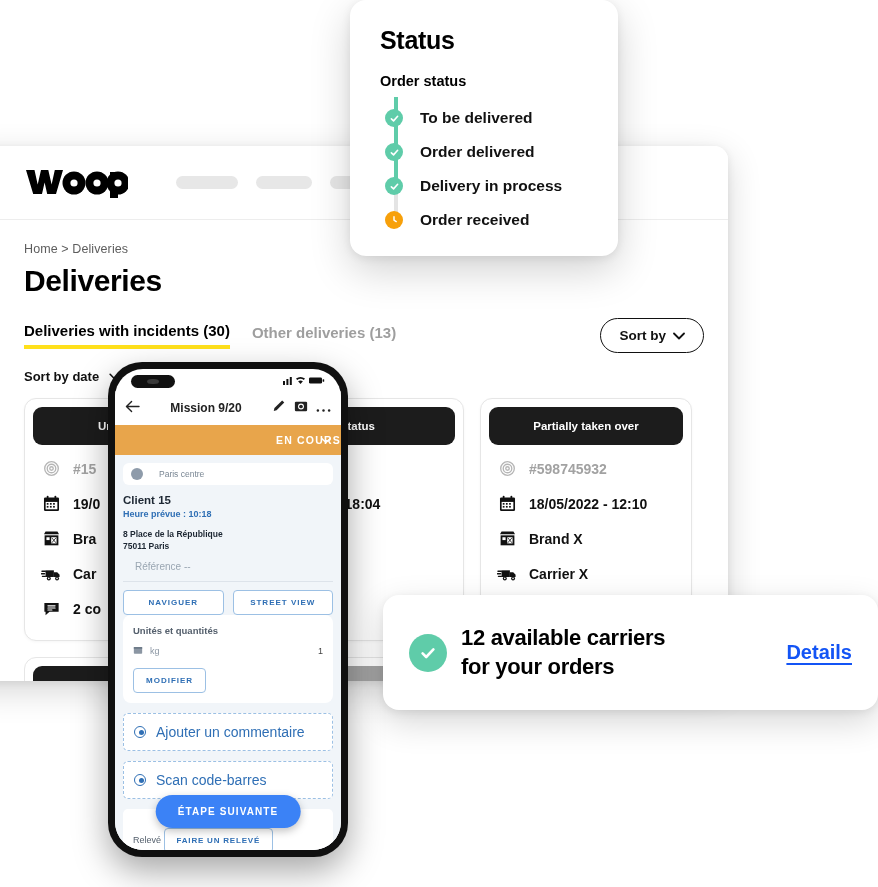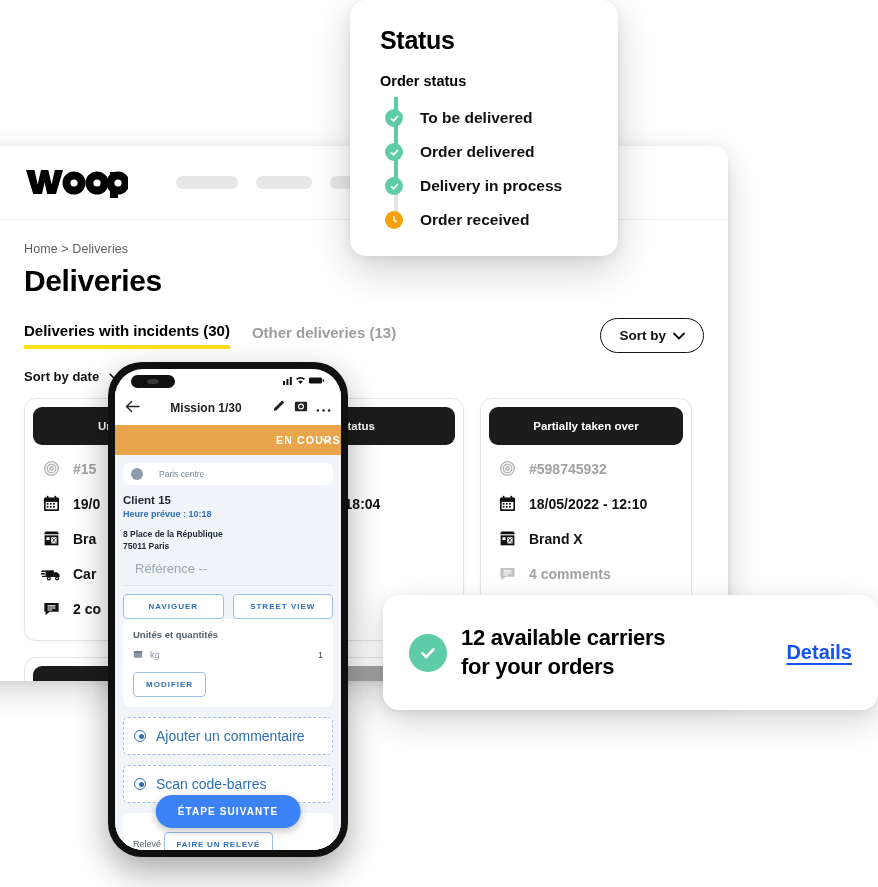--- a/index.html
+++ b/index.html
@@ -120,21 +120,21 @@
     background:#E8A54B; color:#fff; font-size: 10.5px; font-weight:700;
     letter-spacing:1.2px; text-align:right; padding: 9px 0; position:relative;
   }
   .en-cours .chev { position:absolute; right:10px; top:50%; transform:translateY(-50%); }
   .phone-content { background:#F1F5F9; padding: 8px; height: 100%; }
   .zone-chip { background:#fff; border-radius:6px; padding:5px 8px; display:flex; align-items:center; gap:16px; font-size:8.5px; color:#7a8794; }
   .zone-chip .dot { width:12px; height:12px; border-radius:50%; background:#8E9BAA; }
   .client-name { font-size: 11.5px; font-weight:700; color:#1d2733; margin-top:9px; }
   .heure { font-size: 9px; font-weight:700; color:#2F6FB5; margin-top:3px; }
   .addr { font-size: 8.5px; font-weight:600; color:#1d2733; margin-top: 9px; line-height:1.45; }
-  .refline { font-size: 13px; color:#9aa6b2; margin-top: 8px; padding-left: 12px; }
+  .refline { font-size: 10px; color:#9aa6b2; margin-top: 8px; padding-left: 12px; }
   .hr { height:1px; background:#dde3ea; margin: 9px 0 8px; }
   .btn-row { display:flex; gap:9px; }
   .obtn { flex:1; border:1px solid #9cc0e4; border-radius:4px; background:#fff;
           color:#2F6FB5; font-size:8px; font-weight:700; letter-spacing:1px;
           text-align:center; padding: 7px 2px; cursor:pointer; }
   .panel { background:#fff; border-radius:8px; padding: 10px; margin-top:0; }
   .panel-title { font-size:9.5px; font-weight:600; color:#55606d; }
   .unit-row { display:flex; align-items:center; margin-top:9px; font-size:9px; color:#8b96a3; }
   .unit-row .q { margin-left:auto; color:#444; }
   .modifier { display:inline-block; margin-top:11px; border:1px solid #9cc0e4; border-radius:4px;
@@ -403,20 +403,34 @@
                 <svg width="19" height="19" viewBox="0 0 24 24">
                     <path d="M2.5 6.5 4.5 3h15l2 3.5z" fill="#111"></path>
                     <rect x="3.3" y="8" width="17.4" height="12.6" fill="#111"></rect>
                     <rect x="5.6" y="10.4" width="4" height="3.6" fill="#fff"></rect>
                     <rect x="11.6" y="10.4" width="6.8" height="7.8" fill="#fff"></rect>
                     <path d="M12.3 11.1 17.7 17.5M17.7 11.1 12.3 17.5" stroke="#111" stroke-width="1"></path>
                   </svg>
               </span>
               <span>Brand X</span>
             </div>
+            <div class="drow">
+              <span class="dicon">
+                <svg width="21" height="19" viewBox="0 0 26 24">
+                    <rect x="5.5" y="8" width="10.5" height="8.4" fill="#111"></rect>
+                    <path d="M16 10.4h4.2l3 3.3v2.7H16z" fill="#111"></path>
+                    <path d="M1 9.2h4.2M0.4 12.4H4.2M1.6 15.6h3.6" stroke="#111" stroke-width="1.8" stroke-linecap="round"></path>
+                    <circle cx="9.6" cy="18.2" r="2.5" fill="#111"></circle>
+                    <circle cx="9.6" cy="18.2" r="1" fill="#fff"></circle>
+                    <circle cx="20" cy="18.2" r="2.5" fill="#111"></circle>
+                    <circle cx="20" cy="18.2" r="1" fill="#fff"></circle>
+                  </svg>
+              </span>
+              <span>Carrier X</span>
+            </div>
             <div class="drow muted">
               <span class="dicon">
                 <svg width="19" height="19" viewBox="0 0 24 24">
                     <path d="M3 5h18v11H9.5L4.5 20.5V16H3z" fill="#c2c2c2"></path>
                     <g stroke="#fff" stroke-width="1.5" stroke-linecap="round">
                       <path d="M7.5 8.6h9M7.5 11.4h9M7.5 13.9h5"></path>
                     </g>
                   </svg>
               </span>
               <span>4 comments</span>
@@ -504,21 +518,21 @@
           </svg>
         </span>
       </div>
 
       <div class="phone-appbar">
         <span>
           <svg width="15" height="13" viewBox="0 0 16 14">
               <path d="M7 1.5 1.5 7 7 12.5M1.8 7H15" stroke="#222" stroke-width="1.5" fill="none" stroke-linecap="round" stroke-linejoin="round"></path>
             </svg>
         </span>
-        <span class="appbar-title">Mission 1/30</span>
+        <span class="appbar-title">Mission 9/20</span>
         <span>
           <svg width="14" height="14" viewBox="0 0 16 16">
               <path d="M11.6 1.6 14 4 5.2 12.8 2 13.6 2.8 10.4z" fill="#222"></path>
             </svg>
         </span>
         <span>
           <svg width="14" height="14" viewBox="0 0 16 16">
               <rect x="1" y="3" width="14" height="11" rx="1.4" fill="#222"></rect>
               <circle cx="8" cy="8.6" r="3.4" fill="#fff"></circle>
               <circle cx="8" cy="8.6" r="2.1" fill="#222"></circle>

